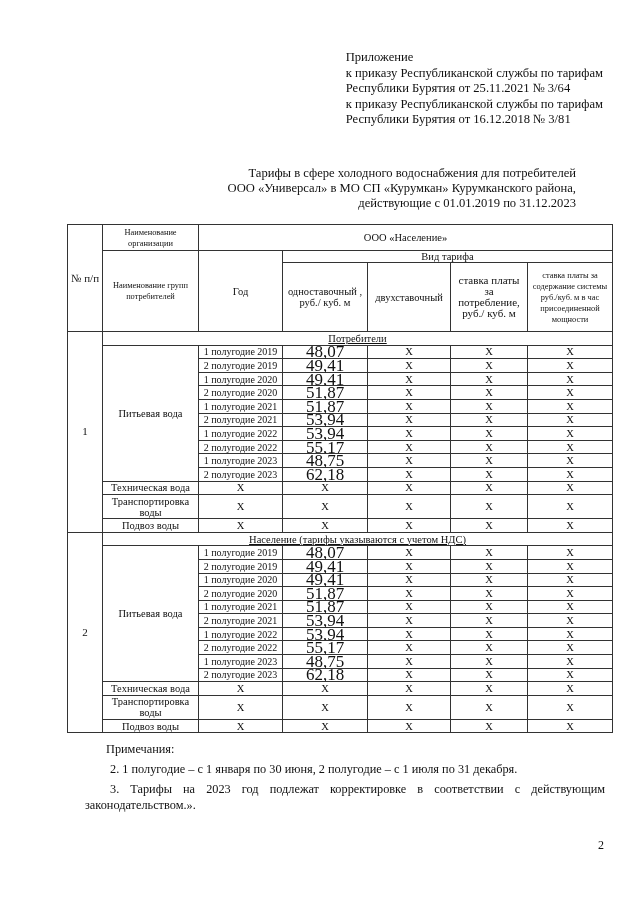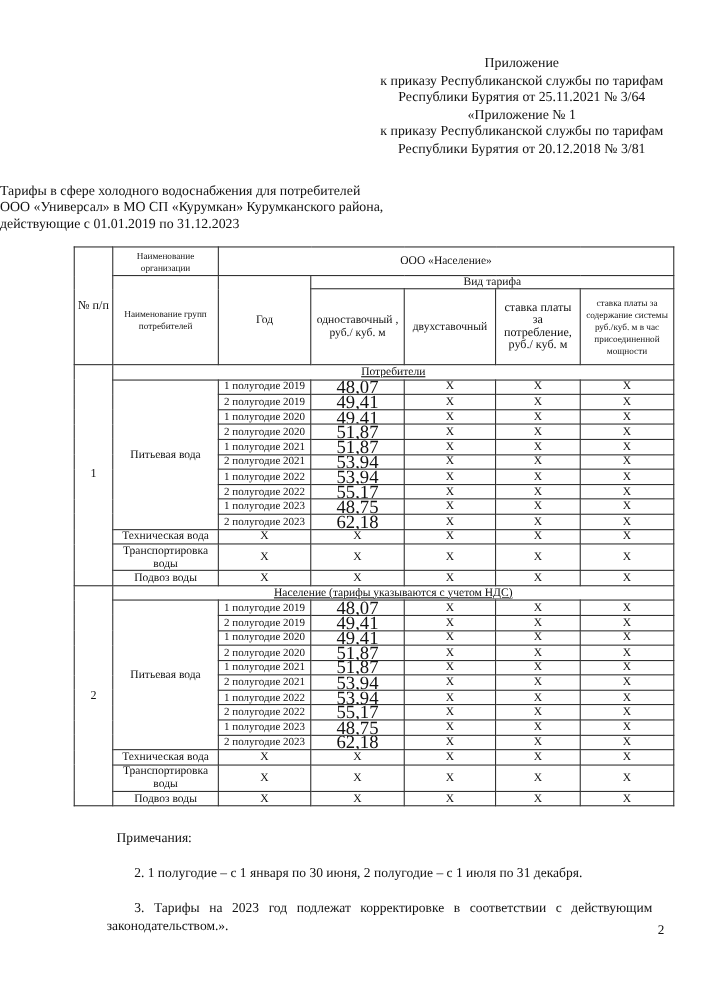--- a/index.html
+++ b/index.html
@@ -1,49 +1,48 @@
 <!DOCTYPE html>
 <html><head>
 <meta charset="utf-8">
 <style>
   html, body { margin: 0; padding: 0; background: #ffffff; }
   body { width: 640px; height: 905px; position: relative; overflow: hidden;
          font-family: "Liberation Serif", "DejaVu Serif", serif; color: #111; }
-  .header { position: absolute; right: 37px; top: 50px; text-align: center;
+  .header { position: absolute; right: 37px; top: 50px; text-align: left;
             font-size: 12.6px; line-height: 15.6px; }
-  .title { position: absolute; left: 0; width: 576px; top: 166px; text-align: left;
+  .title { position: absolute; left: 0; width: 576px; top: 166px; text-align: right;
            font-size: 12.6px; line-height: 15px; }
   table.tariffs { position: absolute; left: 67px; top: 224px; border-collapse: collapse;
                   table-layout: fixed; width: 545px; font-size: 10.5px; }
   table.tariffs td { border: 1px solid #333; padding: 0 2px; text-align: center;
                      vertical-align: middle; line-height: 11px; overflow: hidden; }
   td.small { font-size: 8.4px; line-height: 10.2px; }
   td.left { text-align: left; padding-left: 3px; text-decoration: underline; }
   td.year { font-size: 10px; text-align: left; padding-left: 3px; }
   td.val { font-size: 17px; }
   td.x { font-size: 10.5px; }
   td.num { font-size: 11px; margin-top: 16px; }
   tr.r { height: 13.6px; }
   .notes { position: absolute; left: 81px; top: 737px; width: 528px; font-size: 12.3px;
            line-height: 16px; }
-  .notes p { margin: 16px; text-align: justify; }
+  .notes p { margin: 4px; text-align: justify; }
   .notes p.ind { text-indent: 25px; }
   .notes p.first { margin-left: 25px; }
   .page-num { position: absolute; left: 598px; top: 838px; font-size: 12px; }
 </style>
 </head>
 <body>
 
 <div class="header">
   <div>Приложение</div>
   <div>к приказу Республиканской службы по тарифам</div>
   <div>Республики Бурятия от 25.11.2021 № 3/64</div>
-  <div>«Приложение № 1</div>
   <div>к приказу Республиканской службы по тарифам</div>
-  <div>Республики Бурятия от 20.12.2018 № 3/81</div>
+  <div>Республики Бурятия от 16.12.2018 № 3/81</div>
 </div>
 
 <div class="title">
   <div>Тарифы в сфере холодного водоснабжения для потребителей</div>
   <div>ООО «Универсал» в МО СП «Курумкан» Курумканского района,</div>
   <div>действующие с 01.01.2019 по 31.12.2023</div>
 </div>
 
 <table class="tariffs">
   <colgroup>

